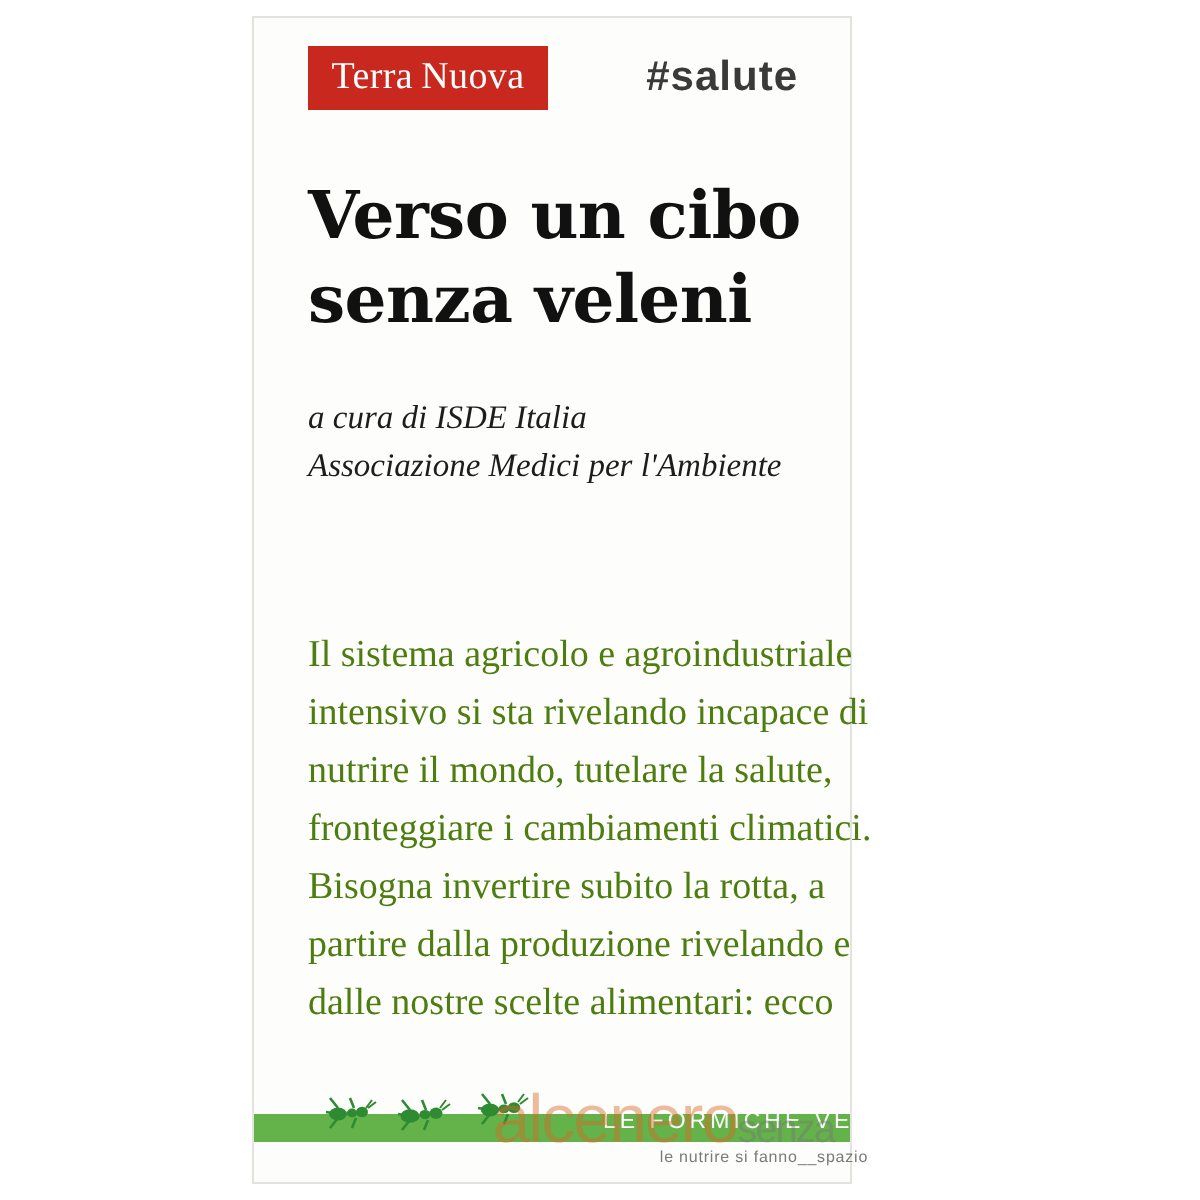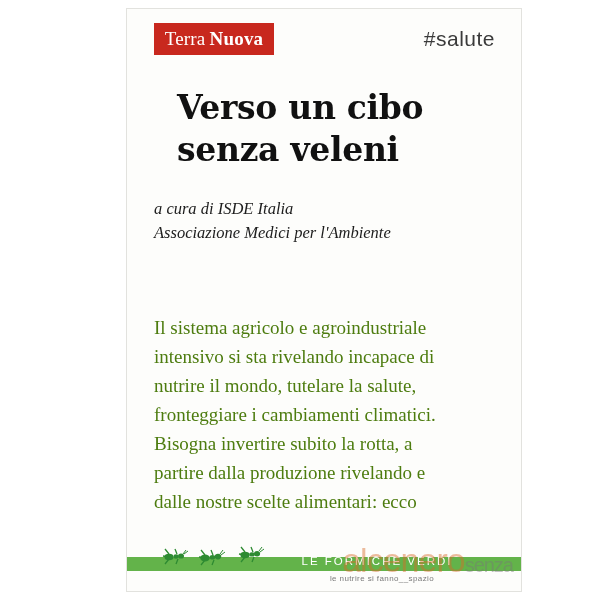--- a/index.html
+++ b/index.html
@@ -19,21 +19,21 @@
     left: 0; top: 0;
     width: 600px;
     height: 600px;
     background: #ffffff;
   }
   
   .cover {
     position: absolute;
     left: 126px;
     top: 8px;
-    width: 396px;
+    width: 300px;
     height: 584px;
     background: #fdfdfb;
     border: 1px solid #e2e2de;
     box-sizing: border-box;
   }
   .cover-inner {
     position: absolute;
     left: 0; top: 0;
     width: 100%;
     height: 100%;
@@ -50,47 +50,48 @@
     color: #ffffff;
     display: flex;
     align-items: center;
     justify-content: center;
     font-family: "Liberation Serif", serif;
     font-size: 19px;
     letter-spacing: 0.2px;
     white-space: nowrap;
   }
   .publisher-logo .lg-a { font-weight: 400; }
-  .publisher-logo .lg-b { font-weight: 700; margin-left: 4px; text-align: right; }
+  .publisher-logo .lg-b { font-weight: 400; margin-left: 4px; text-align: right; }
 
   
   .hashtag {
     position: absolute;
     right: 26px;
     top: 18px;
     font-family: "Liberation Sans", sans-serif;
     font-size: 21px;
     color: #3a3a3a;
     letter-spacing: 0.5px;
+    font-weight: bold;
   }
 
   
   .title {
     position: absolute;
     left: 27px;
     top: 78px;
     width: 300px;
     font-family: "DejaVu Serif", serif;
     font-weight: bold;
     font-size: 33px;
     line-height: 1.26;
     color: #111111;
     letter-spacing: -0.3px;
   }
-  .title-line { display: block; margin-left: 23px; }
+  .title-line { display: block; }
 
   
   .curator {
     position: absolute;
     left: 27px;
     top: 188px;
     width: 300px;
     font-family: "Liberation Serif", serif;
     font-style: italic;
     font-size: 16.5px;

